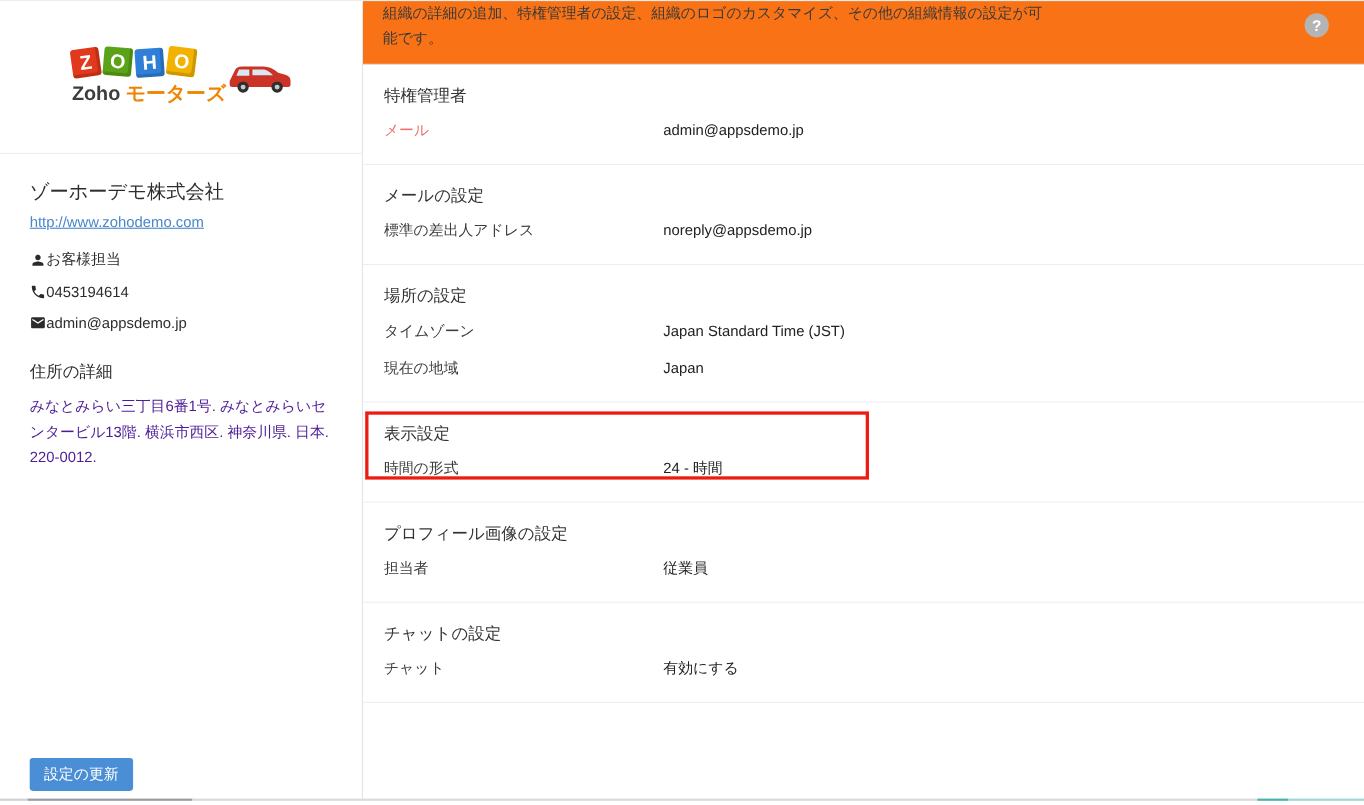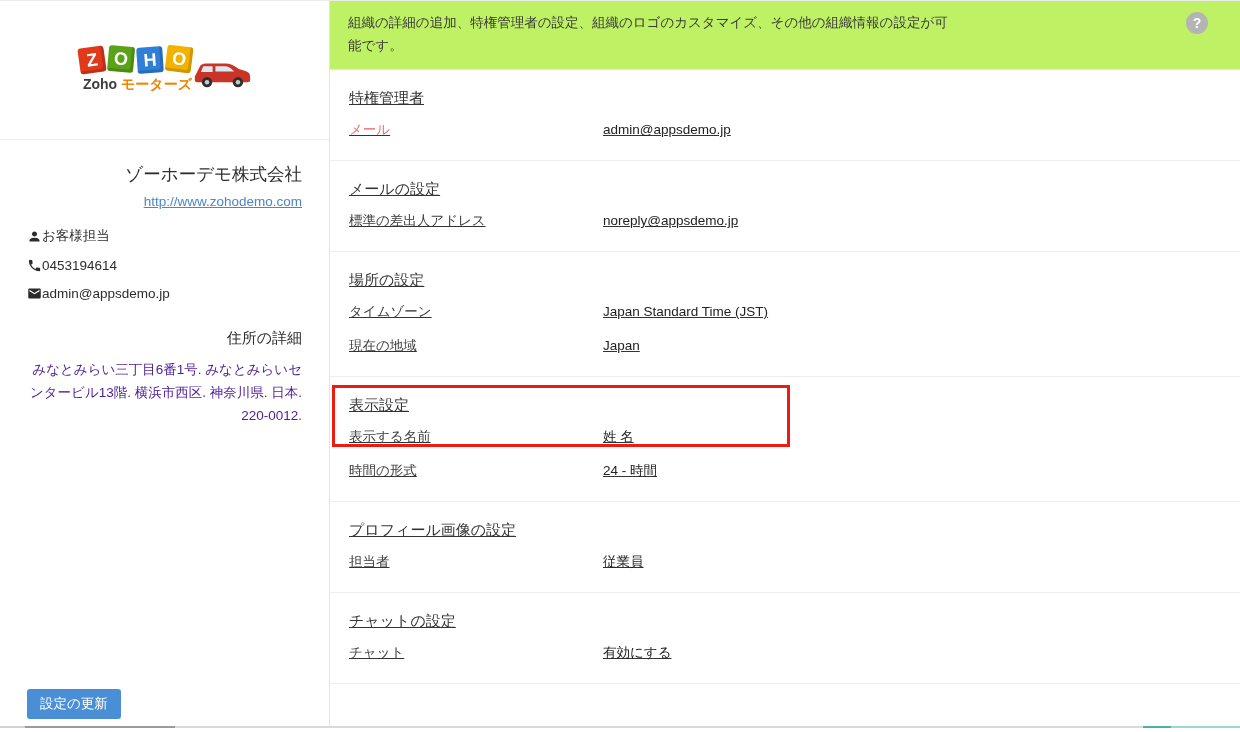--- a/index.html
+++ b/index.html
@@ -15,46 +15,46 @@
   .sidebar { width:330px; position:relative; border-right:1px solid #e4e4e4; background:#fff; flex-shrink:0; }
   .logo-area { height:139px; border-bottom:1px solid #ededed; display:flex; align-items:center; justify-content:center; }
   .logo { position:relative; padding-right:58px; }
   .logo-blocks { display:flex; gap:3px; align-items:center; }
   .block { width:26px; height:26px; border-radius:3px; color:#fff; font-weight:bold; font-size:18px;
            line-height:26px; text-align:center; box-shadow: inset -3px -3px 0 rgba(0,0,0,0.15); }
   .block:nth-child(1){ transform:rotate(-8deg); }
   .block:nth-child(2){ transform:rotate(5deg) translateY(-1px); }
   .block:nth-child(3){ transform:rotate(-4deg); }
   .block:nth-child(4){ transform:rotate(7deg) translateY(-1px); }
-  .logo-text { font-size:14px; font-weight:bold; margin-top:3px; text-align:right; white-space:nowrap; }
+  .logo-text { font-size:18px; font-weight:bold; margin-top:3px; text-align:left; white-space:nowrap; }
   .brand { color:#3d3d3d; }
   .brand-suffix { color:#f08300; }
   .car { position:absolute; right:-2px; top:8px; width:60px; height:38px; }
 
-  .company { padding:16px 27px 0 27px;text-align:right; }
+  .company { padding:16px 27px 0 27px; }
   .company-name { font-size:17.5px; color:#2d2d2d; margin:6px 0 8px; }
   .website { font-size:13.5px; color:#4a87c9; margin-bottom:18px; cursor:pointer;text-decoration:underline; }
   .contact-row { display:flex; align-items:center; margin:13px 0; font-size:13.5px; color:#2d2d2d; }
   .cicon { width:15px; height:15px; flex-shrink:0; }
   .cicon svg { width:15px; height:15px; fill:#2b2b2b; display:block; }
   .address-title { margin-top:28px; font-size:15px; color:#2d2d2d; }
   .address-text { font-size:13.5px; color:#4c1d95; line-height:1.72; margin-top:10px; width:275px; }
   .update-button { position:absolute; left:27px; bottom:9px; background:#4a8fd5; color:#fff;
       font-size:13.5px; padding:6px 13px; border:none; border-radius:3px; cursor:pointer;
       font-family:inherit; }
 
   
   .main { flex:1; position:relative; background:#fff; }
-  .desc-bar { background:#bef264; border-bottom:1px solid #e3e5e8; padding:11px 70px 11px 18px; position:relative; }
+  .desc-bar { background:#f97316; border-bottom:1px solid #e3e5e8; padding:0 70px 11px 18px; position:relative; }
   .desc-text { font-size:13.5px; color:#3a3a3a; line-height:1.7; max-width:600px; }
   .help-icon { position:absolute; right:32px; top:11px; width:22px; height:22px; border-radius:50%;
       background:#b4b4b4; color:#fff; font-size:14px; font-weight:bold; text-align:center; line-height:22px;
       cursor:pointer; }
 
-  .section { position:relative; padding:9px 19px 13px; border-bottom:1px solid #eceef0;text-decoration:underline; }
+  .section { position:relative; padding:9px 19px 13px; border-bottom:1px solid #eceef0; }
   .section-title { font-size:15px; color:#333; padding:10px 0 5px; }
   .srow { display:flex; padding:8px 0; font-size:13.5px; align-items:center; }
   .srow .lbl { width:254px; color:#3d3d3d; flex-shrink:0; }
   .srow .val { color:#222; }
   .lbl-accent { color:#e8736c !important; cursor:pointer; }
 
   .red-annotation { position:absolute; left:2px; top:8px; width:458px; height:62px;
       border:3px solid #ee1b10; pointer-events:none; }
 
   
@@ -168,24 +168,20 @@
       <div class="srow">
         <div class="lbl">現在の地域</div>
         <div class="val">Japan</div>
       </div>
     </div>
 
     <div class="section">
       <div class="red-annotation"></div>
       <div class="section-title">表示設定</div>
       <div class="srow">
-        <div class="lbl">表示する名前</div>
-        <div class="val">姓 名</div>
-      </div>
-      <div class="srow">
         <div class="lbl">時間の形式</div>
         <div class="val">24 - 時間</div>
       </div>
     </div>
 
     <div class="section">
       <div class="section-title">プロフィール画像の設定</div>
       <div class="srow">
         <div class="lbl">担当者</div>
         <div class="val">従業員</div>

